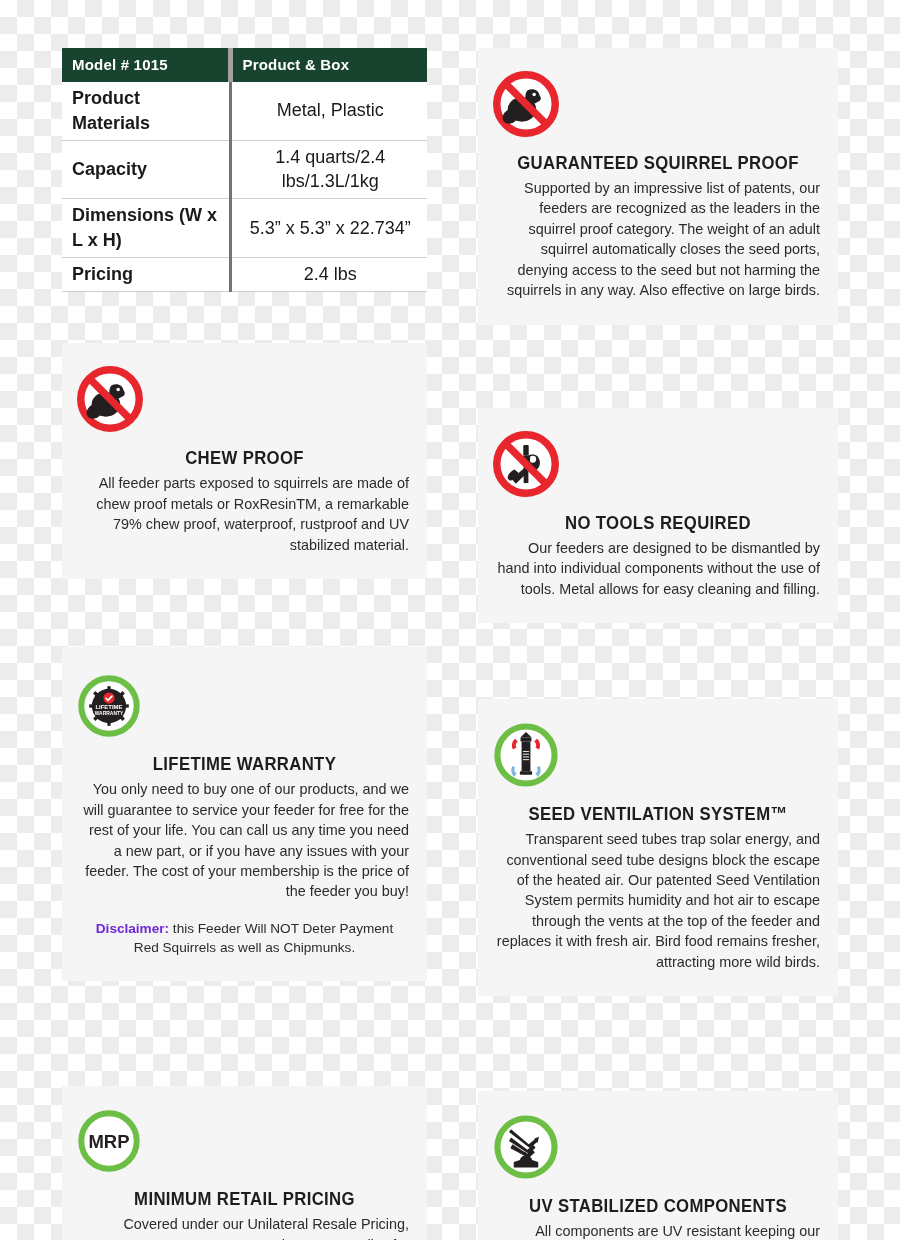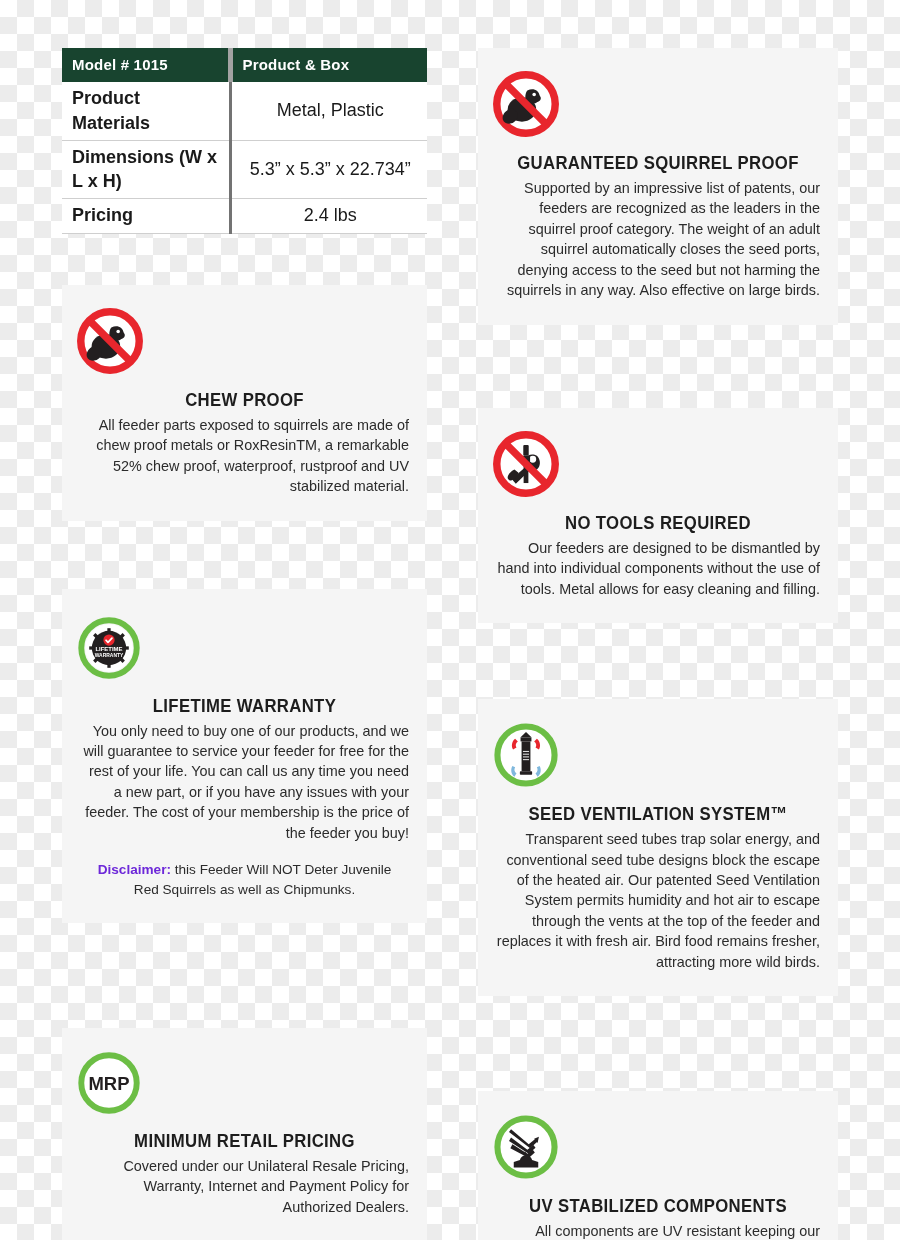--- a/index.html
+++ b/index.html
@@ -152,20 +152,24 @@
           <th class="k1">Model # 1015</th>
           <th class="k2">Product &amp; Box</th>
         </tr>
       </thead>
       <tbody>
         <tr>
           <td>Product Materials</td>
           <td class="v">Metal, Plastic</td>
         </tr>
         <tr>
+          <td>Capacity</td>
+          <td class="v">1.4 quarts/2.4 lbs/1.3L/1kg</td>
+        </tr>
+        <tr>
           <td>Dimensions (W x L x H)</td>
           <td class="v">5.3” x 5.3” x 22.734”</td>
         </tr>
         <tr>
           <td>Pricing</td>
           <td class="v">2.4 lbs</td>
         </tr>
       </tbody>
     </table>
 
@@ -180,21 +184,21 @@
             <ellipse cx="44" cy="58" rx="21" ry="18"></ellipse>
             <path d="M52 30c9-4 17 0 18 8 1 7-4 12-11 12-6 0-10-4-10-10 0-4 1-8 3-10z"></path>
             <path d="M30 56c-9 2-16 10-14 17 2 6 10 8 16 4 5-3 7-9 6-14z"></path>
             <path d="M60 38c4-3 9-3 11 1 2 3 0 7-4 8z"></path>
           </g>
           <circle cx="62" cy="36" r="2.6" fill="#ffffff"></circle>
           <line x1="20" y1="20" x2="80" y2="80" stroke="#e8262d" stroke-width="11" stroke-linecap="butt"></line>
         </svg>
       </div>
       <h3 class="card-title">CHEW PROOF</h3>
-      <p class="card-body">All feeder parts exposed to squirrels are made of chew proof metals or RoxResinTM, a remarkable 52% chew proof, waterproof, rustproof and UV stabilized material.</p>
+      <p class="card-body">All feeder parts exposed to squirrels are made of chew proof metals or RoxResinTM, a remarkable 79% chew proof, waterproof, rustproof and UV stabilized material.</p>
     </div>
 
     <div class="gap-m"></div>
 
     <div class="card lg-pad">
       <div class="icon-wrap">
         <svg width="66" height="66" viewBox="0 0 100 100" aria-hidden="true">
           <circle cx="50" cy="50" r="42" fill="none" stroke="#6cbe45" stroke-width="9"></circle>
           <circle cx="50" cy="50" r="36" fill="#ffffff"></circle>
           <g>
@@ -211,21 +215,21 @@
             </g>
             <circle cx="50" cy="38" r="8.5" fill="#e8262d"></circle>
             <path d="M45.5 38.3l3 3.2 6-6.4" fill="none" stroke="#ffffff" stroke-width="2.6" stroke-linecap="round" stroke-linejoin="round"></path>
           </g>
           <text x="50" y="54.5" text-anchor="middle" fill="#ffffff" font-family="Liberation Sans, sans-serif" font-size="9" font-weight="bold">LIFETIME</text>
           <text x="50" y="64" text-anchor="middle" fill="#ffffff" font-family="Liberation Sans, sans-serif" font-size="7.5" font-weight="bold">WARRANTY</text>
         </svg>
       </div>
       <h3 class="card-title">LIFETIME WARRANTY</h3>
       <p class="card-body">You only need to buy one of our products, and we will guarantee to service your feeder for free for the rest of your life. You can call us any time you need a new part, or if you have any issues with your feeder. The cost of your membership is the price of the feeder you buy!</p>
-      <p class="card-note"><b>Disclaimer:</b><span> this Feeder Will NOT Deter Juvenile Red Squirrels as well as Chipmunks.</span></p>
+      <p class="card-note"><b>Disclaimer:</b><span> this Feeder Will NOT Deter Payment Red Squirrels as well as Chipmunks.</span></p>
     </div>
 
     <div class="gap-l"></div>
 
     <div class="card">
       <div class="icon-wrap">
         <svg width="66" height="66" viewBox="0 0 100 100" aria-hidden="true">
           <circle cx="50" cy="50" r="42" fill="#ffffff"></circle>
           <circle cx="50" cy="50" r="42" fill="none" stroke="#6cbe45" stroke-width="9"></circle>
           <text x="50" y="60" text-anchor="middle" fill="#231f20" font-family="Liberation Sans, sans-serif" font-size="28" font-weight="bold">MRP</text>

